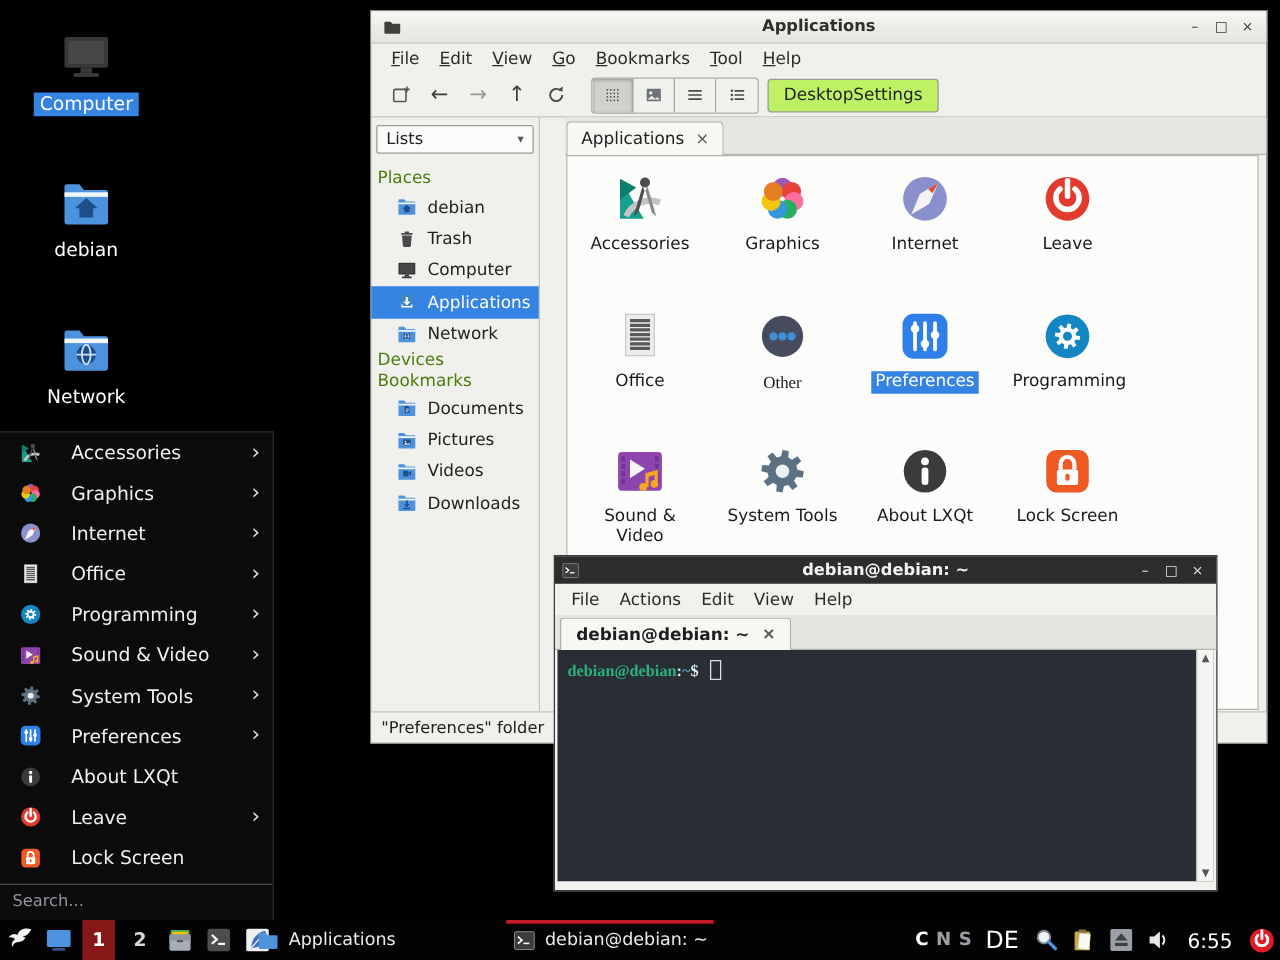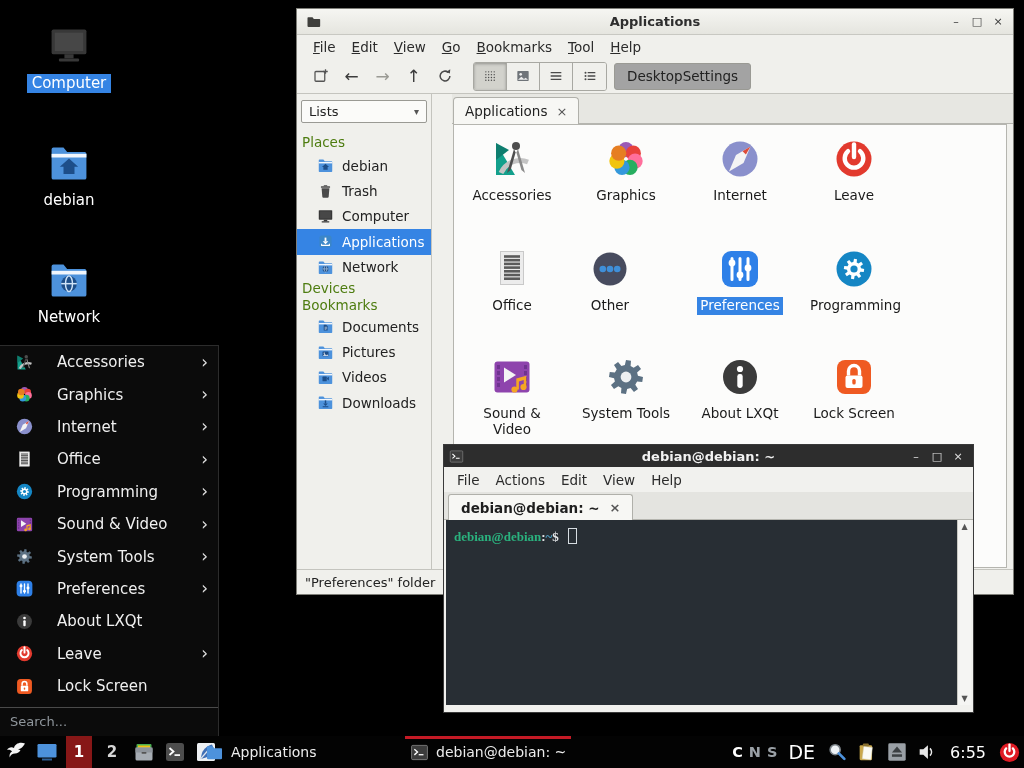--- a/index.html
+++ b/index.html
@@ -47,21 +47,21 @@
   .viewgroup{display:flex;margin-left:13px;border:1px solid #a8a8a2;border-radius:3px;overflow:hidden}
   .vbtn{width:33px;height:27px;display:flex;align-items:center;justify-content:center;
         border-right:1px solid #a8a8a2;background:#f0f0ec}
   .vbtn:last-child{border-right:none}
   .vbtn.pressed{background:#d2d2cc;box-shadow:inset 0 1px 3px rgba(0,0,0,.3)}
   .vbtn .ic{width:16px;height:16px}
   #fm-address{margin-left:12px;width:171px;height:27px;background:#d7d7d1;border:1px solid #9a9a94;
               border-radius:3px;display:flex;align-items:center;padding:2px}
   #fm-address .ic{width:21px;height:21px;flex:none}
   #fm-address .atext{font-size:13.5px;color:#1d1d1d;padding-left:6px;white-space:nowrap}
-  #fm-dsbtn{margin-left:7px;height:27px;padding:0 12px;background:#a3a3a3;border:1px solid #9a9a94;
+  #fm-dsbtn{margin-left:7px;height:27px;padding:0 12px;background:#bef264;border:1px solid #9a9a94;
             border-radius:3px;font-size:13.5px;color:#222;display:flex;align-items:center}
   #fm-body{position:absolute;top:85px;bottom:25px;left:0;right:0}
   #fm-side{position:absolute;left:0;top:0;bottom:0;width:135px;border-right:1px solid #c4c4be}
   #side-combo{margin:6px 4px 0 4px;height:23px;background:#fbfbf9;border:1px solid #9a9a94;border-radius:2px;
               display:flex;align-items:center;font-size:13px;color:#222;padding:0 7px}
   #side-combo .ca{margin-left:auto;font-size:10px;color:#555}
   #side-tree{margin-top:8px}
   .side-h{height:22px;line-height:22px;padding-left:5px;font-size:13.5px;color:#4d7c0f}
   .side-h.tight{height:17px;line-height:17px}
   .side-i{height:25.4px;display:flex;align-items:center;padding-left:20px;font-size:13.5px;color:#222}
@@ -508,21 +508,21 @@
                     <g stroke="#5a5a5a" stroke-width="2.6">
                       <path d="M16 11.5h16"></path>
                       <path d="M16 15.2h16"></path>
                       <path d="M16 18.9h16"></path>
                       <path d="M16 22.6h16"></path>
                       <path d="M16 26.3h16"></path>
                       <path d="M16 30.0h16"></path>
                       <path d="M16 33.7h16"></path>
                     </g>
                   </svg></div><div class="glabel">Office</div></div>
-              <div class="gcell" style="left: 99px; top: 120px;"><div class="gicon" data-icon="cat-other"><svg viewBox="0 0 48 48">
+              <div class="gcell" style="left: 115px; top: 120px; font-family: Liberation Serif, serif;"><div class="gicon" data-icon="cat-other"><svg viewBox="0 0 48 48">
                     <circle cx="24" cy="24" r="16.5" fill="#474b5e"></circle>
                     <circle cx="16.8" cy="24" r="3.3" fill="#3f8fd9"></circle>
                     <circle cx="24" cy="24" r="3.3" fill="#3f8fd9"></circle>
                     <circle cx="31.2" cy="24" r="3.3" fill="#3f8fd9"></circle>
                   </svg></div><div class="glabel">Other</div></div>
               <div class="gcell" style="left: 229px; top: 120px;"><div class="gicon" data-icon="cat-preferences"><svg viewBox="0 0 48 48">
                     <rect x="6" y="6" width="36" height="36" rx="9" fill="#2e80e8"></rect>
                     <g stroke="#fff" stroke-width="3" stroke-linecap="round">
                       <path d="M16 13.5v21M24 13.5v21M32 13.5v21"></path>
                     </g>

